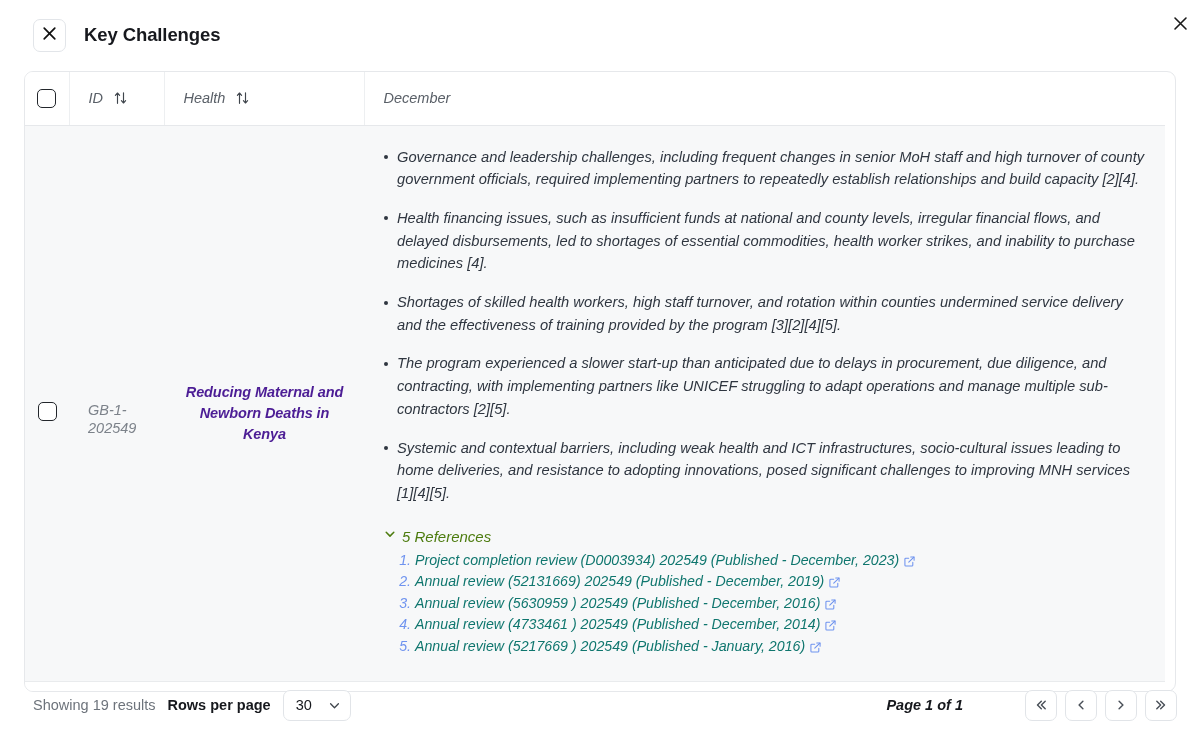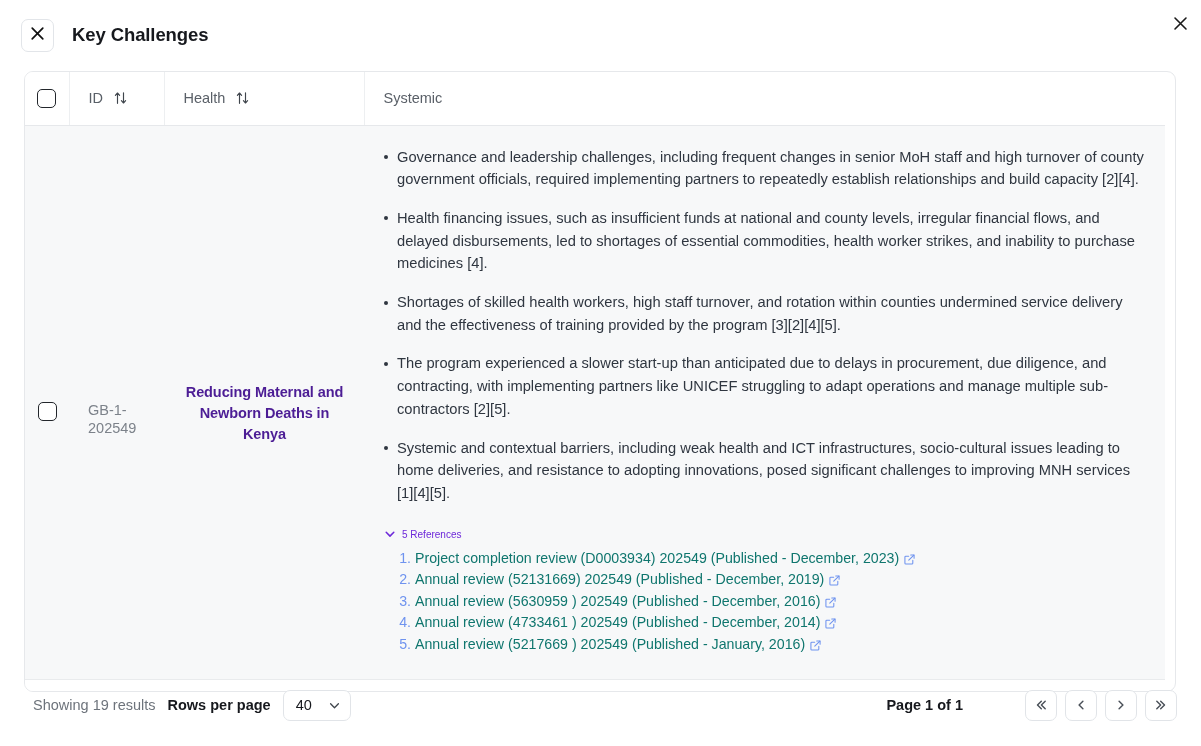--- a/index.html
+++ b/index.html
@@ -26,21 +26,21 @@
     color: #1a1a1a;
   }
   .win-close svg { display: block; }
 
   
   .header {
     position: absolute;
     left: 0; top: 0;
     width: 1087px; height: 70px;
     display: flex; align-items: center;
-    padding-left: 21px;
+    padding-left: 33px;
   }
   .hdr-close {
     width: 33px; height: 33px;
     border: 1px solid #e2e5e9;
     border-radius: 7px;
     background: #fff;
     display: flex; align-items: center; justify-content: center;
     cursor: pointer;
     flex: 0 0 auto;
     color: #111;
@@ -61,20 +61,21 @@
     width: 1152px; height: 621px;
     border: 1px solid #e6e8eb;
     border-radius: 9px;
     background: #fff;
     overflow: hidden;
   }
   .panel-scroll {
     width: 100%; height: 100%;
     overflow-y: auto;
     overflow-x: hidden;
+    font-style: italic;
   }
   .panel-scroll::-webkit-scrollbar { width: 11px; }
   .panel-scroll::-webkit-scrollbar-track { background: #fbfbfc; }
   .panel-scroll::-webkit-scrollbar-thumb {
     background: #e3e5e8; border-radius: 6px; border: 2px solid #fbfbfc;
   }
 
   table.grid {
     width: 1140px;
     border-collapse: collapse;
@@ -161,23 +162,23 @@
     content: "";
     position: absolute;
     left: -13px; top: 9.5px;
     width: 4px; height: 4px;
     background: #2f3640;
     border-radius: 50%;
   }
 
   .refs { margin-top: 22px; padding-left: 8px; }
   .refs-toggle {
-    display: inline-flex; align-items: flex-end; gap: 6px;
-    color: #6d28d9;
-    font-size: 10px;
+    display: inline-flex; align-items: flex-start; gap: 6px;
+    color: #4d7c0f;
+    font-size: 15px;
     cursor: pointer;
   }
   .refs-toggle svg { display: block; }
   ol.refs-list {
     margin: 7px 0 0 0;
     padding-left: 31px;
     color: #6f93ef;
     font-size: 14.2px;
   }
   ol.refs-list li { margin-bottom: 4.5px; line-height: 17px; }
@@ -207,21 +208,21 @@
     border-radius: 7px;
     background: #fff;
     display: flex; align-items: center; justify-content: space-between;
     padding: 0 9px 0 12px;
     cursor: pointer;
   }
   .rpp-select .val { font-size: 14.5px; color: #16181d; }
   .rpp-select svg { display: block; color: #3f454c; }
 
   .f-right { margin-left: auto; display: flex; align-items: center; gap: 0; }
-  .page-of { font-size: 14.5px; font-weight: 700; color: #16181d; margin-right: 62px; white-space: nowrap; }
+  .page-of { font-size: 14.5px; font-weight: 700; color: #16181d; margin-right: 62px; white-space: nowrap; font-style: italic; }
   .pg-btns { display: flex; gap: 8px; }
   .pg-btn {
     width: 32px; height: 31px;
     border: 1px solid #e1e4e8;
     border-radius: 7px;
     background: #fff;
     display: flex; align-items: center; justify-content: center;
     cursor: pointer;
     color: #4b5159;
   }
@@ -273,21 +274,21 @@
                 <span>Health</span>
                 <span class="sorter">
                   <svg width="13" height="14" viewBox="0 0 13 14" fill="none" stroke="currentColor" stroke-width="1.15" stroke-linecap="round" stroke-linejoin="round">
                     <path d="M3.5 12.3 V2.2 M1.4 4.3 L3.5 2.0 L5.6 4.3"></path>
                     <path d="M9.5 1.7 V11.8 M7.4 9.7 L9.5 12.0 L11.6 9.7"></path>
                   </svg>
                 </span>
               </span>
             </th>
             <th class="c-summary">
-              <span>Systemic</span>
+              <span>December</span>
             </th>
           </tr>
         </thead>
         <tbody>
 
           <tr class="row-alt">
             <td class="c-check">
               <span class="cbx"></span>
             </td>
             <td class="c-id">GB-1-202549</td>
@@ -356,21 +357,21 @@
         </tbody>
       </table>
     </div>
   </div>
 
   <div class="footer">
     <div class="f-left">
       <span class="showing">Showing 19 results</span>
       <span class="rpp-label">Rows per page</span>
       <span class="rpp-select">
-        <span class="val">40</span>
+        <span class="val">30</span>
         <span>
           <svg width="13" height="13" viewBox="0 0 13 13" fill="none" stroke="currentColor" stroke-width="1.3" stroke-linecap="round" stroke-linejoin="round">
             <path d="M2.6 4.8 L6.5 8.7 L10.4 4.8"></path>
           </svg>
         </span>
       </span>
     </div>
 
     <div class="f-right">
       <span class="page-of">Page 1 of 1</span>

